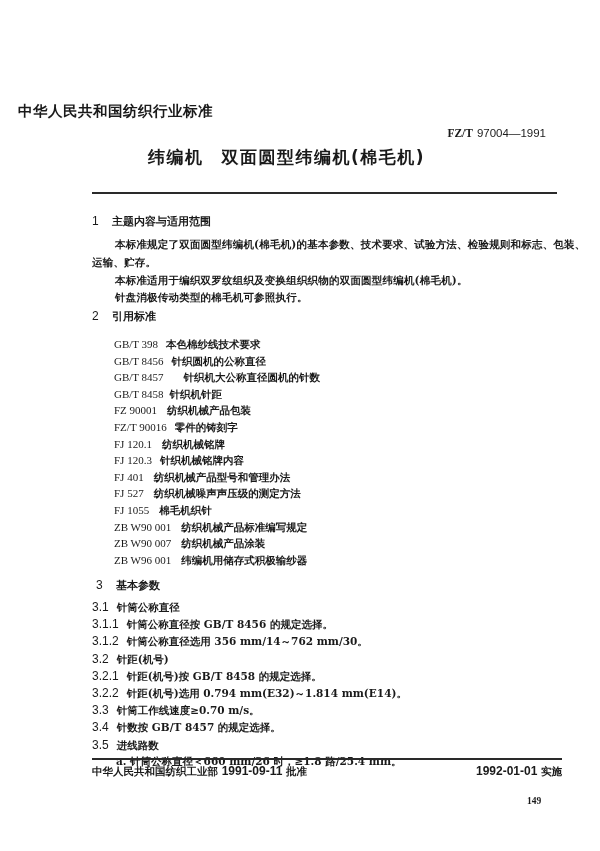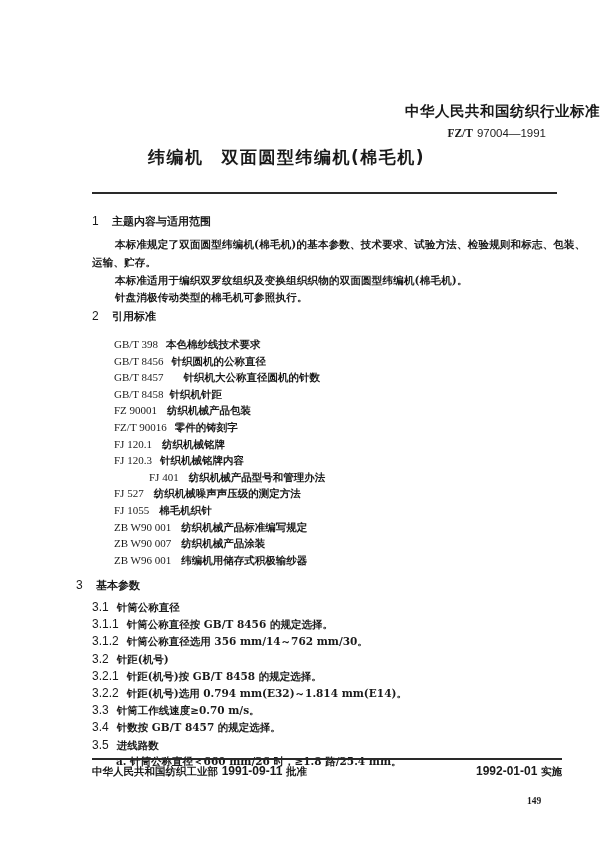--- a/index.html
+++ b/index.html
@@ -12,21 +12,21 @@
       height: 851px;
       position: relative;
       overflow: hidden;
       font-family: "DejaVu Serif", "Liberation Serif", serif;
       color: #1a1a1a;
     }
     .abs { position: absolute; white-space: nowrap; }
 
     .org-header {
       left: 0; width: 600px; top: 102px;
-      text-align: right;
+      text-align: left;
       font-family: "DejaVu Sans", "Liberation Sans", sans-serif;
       font-weight: bold;
       font-size: 14.5px;
       letter-spacing: 0.5px;
       padding-left: 18px;
       box-sizing: border-box;
     }
     .std-code {
       right: 54px; top: 127px;
       font-size: 11.5px;
@@ -146,29 +146,29 @@
 
 <div class="abs" style="left:114px; top:333px;">
   <div style="height:16.6px;"><span class="ref-code" style="margin-right:8px;">GB/T 398</span><span class="ref-title">本色棉纱线技术要求</span></div>
   <div style="height:16.6px;"><span class="ref-code" style="margin-right:8px;">GB/T 8456</span><span class="ref-title">针织圆机的公称直径</span></div>
   <div style="height:16.6px;"><span class="ref-code" style="margin-right:20px;">GB/T 8457</span><span class="ref-title">针织机大公称直径圆机的针数</span></div>
   <div style="height:16.6px;"><span class="ref-code" style="margin-right:6px;">GB/T 8458</span><span class="ref-title">针织机针距</span></div>
   <div style="height:16.6px;"><span class="ref-code" style="margin-right:10px;">FZ 90001</span><span class="ref-title">纺织机械产品包装</span></div>
   <div style="height:16.6px;"><span class="ref-code" style="margin-right:8px;">FZ/T 90016</span><span class="ref-title">零件的铸刻字</span></div>
   <div style="height:16.6px;"><span class="ref-code" style="margin-right:10px;">FJ 120.1</span><span class="ref-title">纺织机械铭牌</span></div>
   <div style="height:16.6px;"><span class="ref-code" style="margin-right:8px;">FJ 120.3</span><span class="ref-title">针织机械铭牌内容</span></div>
-  <div style="height:16.6px;"><span class="ref-code" style="margin-right:10px;margin-left:35px;">FJ 401</span><span class="ref-title">纺织机械产品型号和管理办法</span></div>
+  <div style="height:16.6px;"><span class="ref-code" style="margin-right:10px;">FJ 401</span><span class="ref-title">纺织机械产品型号和管理办法</span></div>
   <div style="height:16.6px;"><span class="ref-code" style="margin-right:10px;">FJ 527</span><span class="ref-title">纺织机械噪声声压级的测定方法</span></div>
   <div style="height:16.6px;"><span class="ref-code" style="margin-right:10px;">FJ 1055</span><span class="ref-title">棉毛机织针</span></div>
   <div style="height:16.6px;"><span class="ref-code" style="margin-right:10px;">ZB W90 001</span><span class="ref-title">纺织机械产品标准编写规定</span></div>
   <div style="height:16.6px;"><span class="ref-code" style="margin-right:10px;">ZB W90 007</span><span class="ref-title">纺织机械产品涂装</span></div>
   <div style="height:16.6px;"><span class="ref-code" style="margin-right:10px;">ZB W96 001</span><span class="ref-title">纬编机用储存式积极输纱器</span></div>
 </div>
 
-<div class="abs sec-head" style="left:76px; top:578px;">
+<div class="abs sec-head" style="left:96px; top:578px;">
   <span class="num">3</span><span>基本参数</span>
 </div>
 
 <div class="abs" style="left:92px; top:600px;">
   <div class="clause" style="height:17.2px;"><span class="cnum">3.1</span><span>针筒公称直径</span></div>
   <div class="clause" style="height:17.2px;"><span class="cnum">3.1.1</span><span>针筒公称直径按 GB/T 8456 的规定选择。</span></div>
   <div class="clause" style="height:17.2px;"><span class="cnum">3.1.2</span><span>针筒公称直径选用 356 mm/14～762 mm/30。</span></div>
   <div class="clause" style="height:17.2px;"><span class="cnum">3.2</span><span>针距(机号)</span></div>
   <div class="clause" style="height:17.2px;"><span class="cnum">3.2.1</span><span>针距(机号)按 GB/T 8458 的规定选择。</span></div>
   <div class="clause" style="height:17.2px;"><span class="cnum">3.2.2</span><span>针距(机号)选用 0.794 mm(E32)～1.814 mm(E14)。</span></div>

